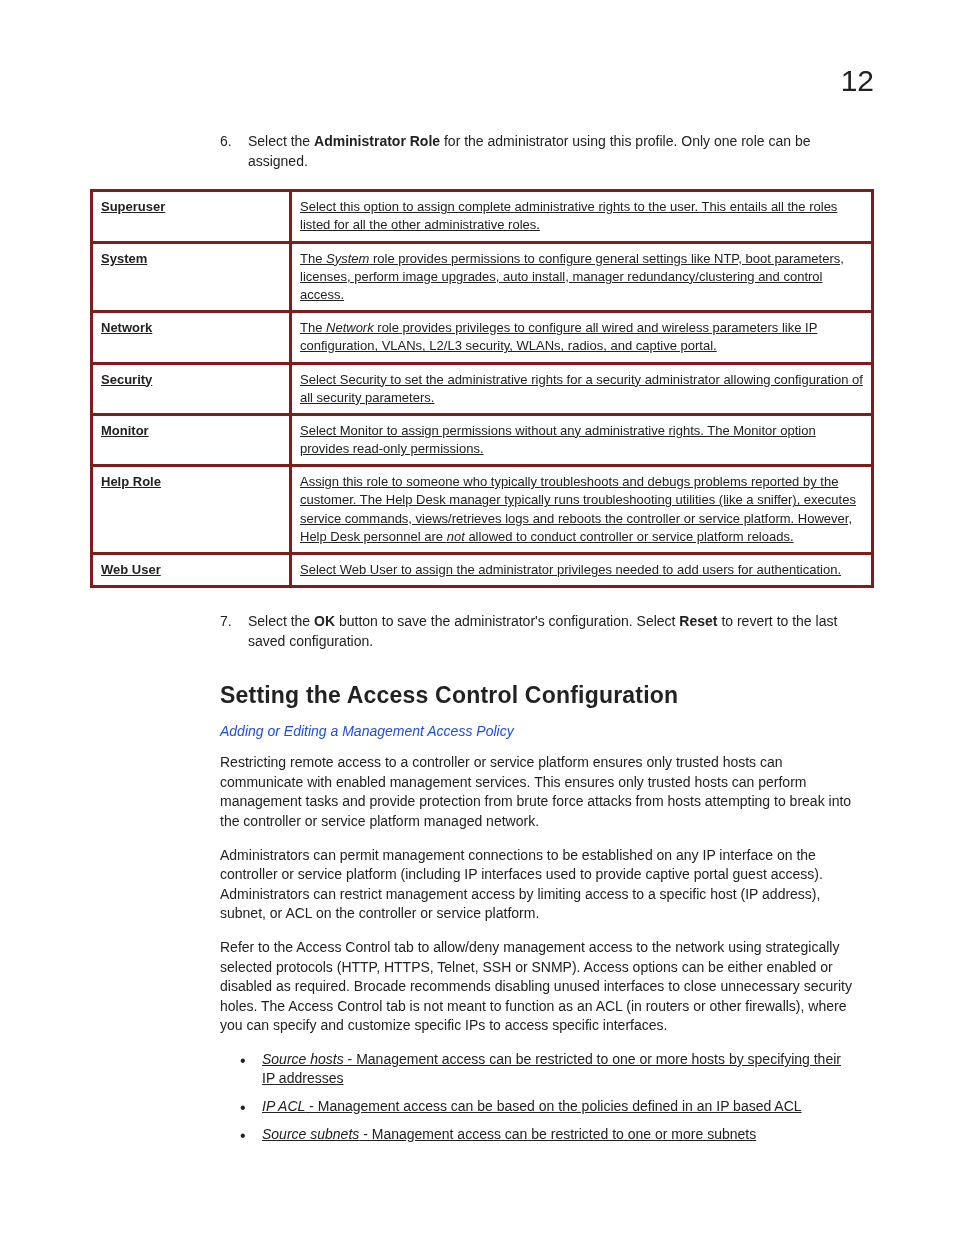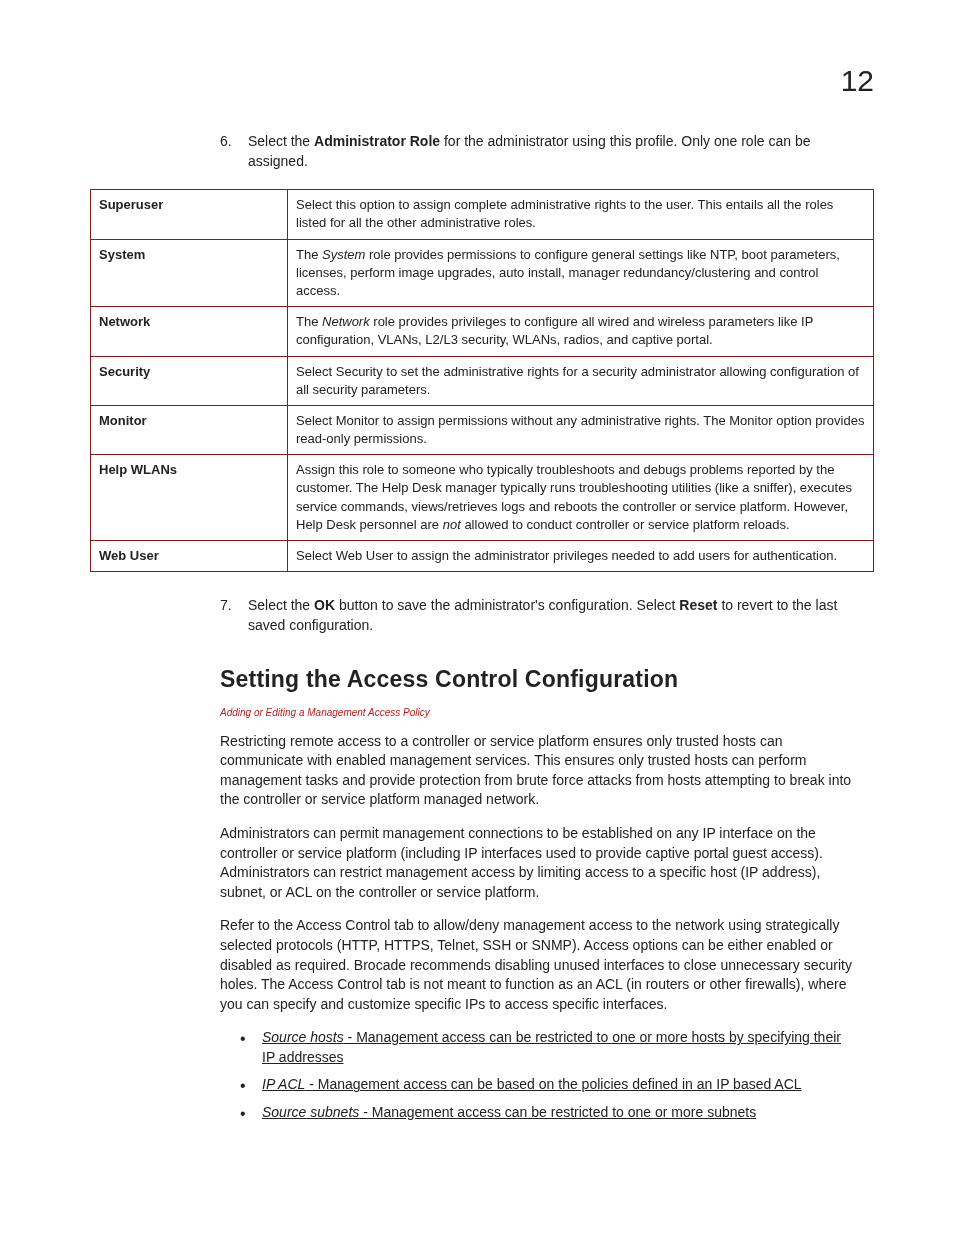--- a/index.html
+++ b/index.html
@@ -34,45 +34,46 @@
     vertical-align: top;
   }
   b { font-weight: bold; }
   table.roles {
     border-collapse: collapse;
     width: 100%;
     margin: 10px 0 24px 0;
     font-size: 13px;
   }
   table.roles td {
-    border: 1px solid #7f1d1d;
+    border: 3px solid #7f1d1d;
     padding: 6px 8px;
     vertical-align: top;
+    text-decoration: underline;
   }
   table.roles td.label {
     width: 180px;
     font-weight: bold;
   }
   table.roles td.desc {
     font-weight: normal;
   }
   .desc .ital { font-style: italic; }
   h2.section-heading {
     font-family: "Arial Narrow", Arial, sans-serif;
     font-weight: 700;
     font-size: 23px;
     margin: 28px 0 10px 130px;
     font-stretch: condensed;
     letter-spacing: 0.2px;
   }
   .link-line {
     margin-left: 130px;
-    color: #b91c1c;
+    color: #1d4ed8;
     font-style: italic;
-    font-size: 10px;
+    font-size: 14px;
     margin-bottom: 12px;
   }
   .body-para {
     margin-left: 130px;
     margin-right: 20px;
     margin-bottom: 14px;
   }
   ul.bullets {
     margin: 6px 20px 0 150px;
     padding: 0;
@@ -125,21 +126,21 @@
   </tr>
   <tr>
     <td class="label">Security</td>
     <td class="desc">Select Security to set the administrative rights for a security administrator allowing configuration of all security parameters.</td>
   </tr>
   <tr>
     <td class="label">Monitor</td>
     <td class="desc">Select Monitor to assign permissions without any administrative rights. The Monitor option provides read-only permissions.</td>
   </tr>
   <tr>
-    <td class="label">Help WLANs</td>
+    <td class="label">Help Role</td>
     <td class="desc">
       <span>Assign this role to someone who typically troubleshoots and debugs problems reported by the customer. The Help Desk manager typically runs troubleshooting utilities (like a sniffer), executes service commands, views/retrieves logs and reboots the controller or service platform. However, Help Desk personnel are </span><span class="ital">not</span><span> allowed to conduct controller or service platform reloads.</span>
     </td>
   </tr>
   <tr>
     <td class="label">Web User</td>
     <td class="desc">Select Web User to assign the administrator privileges needed to add users for authentication.</td>
   </tr>
 </tbody>
   </table>

